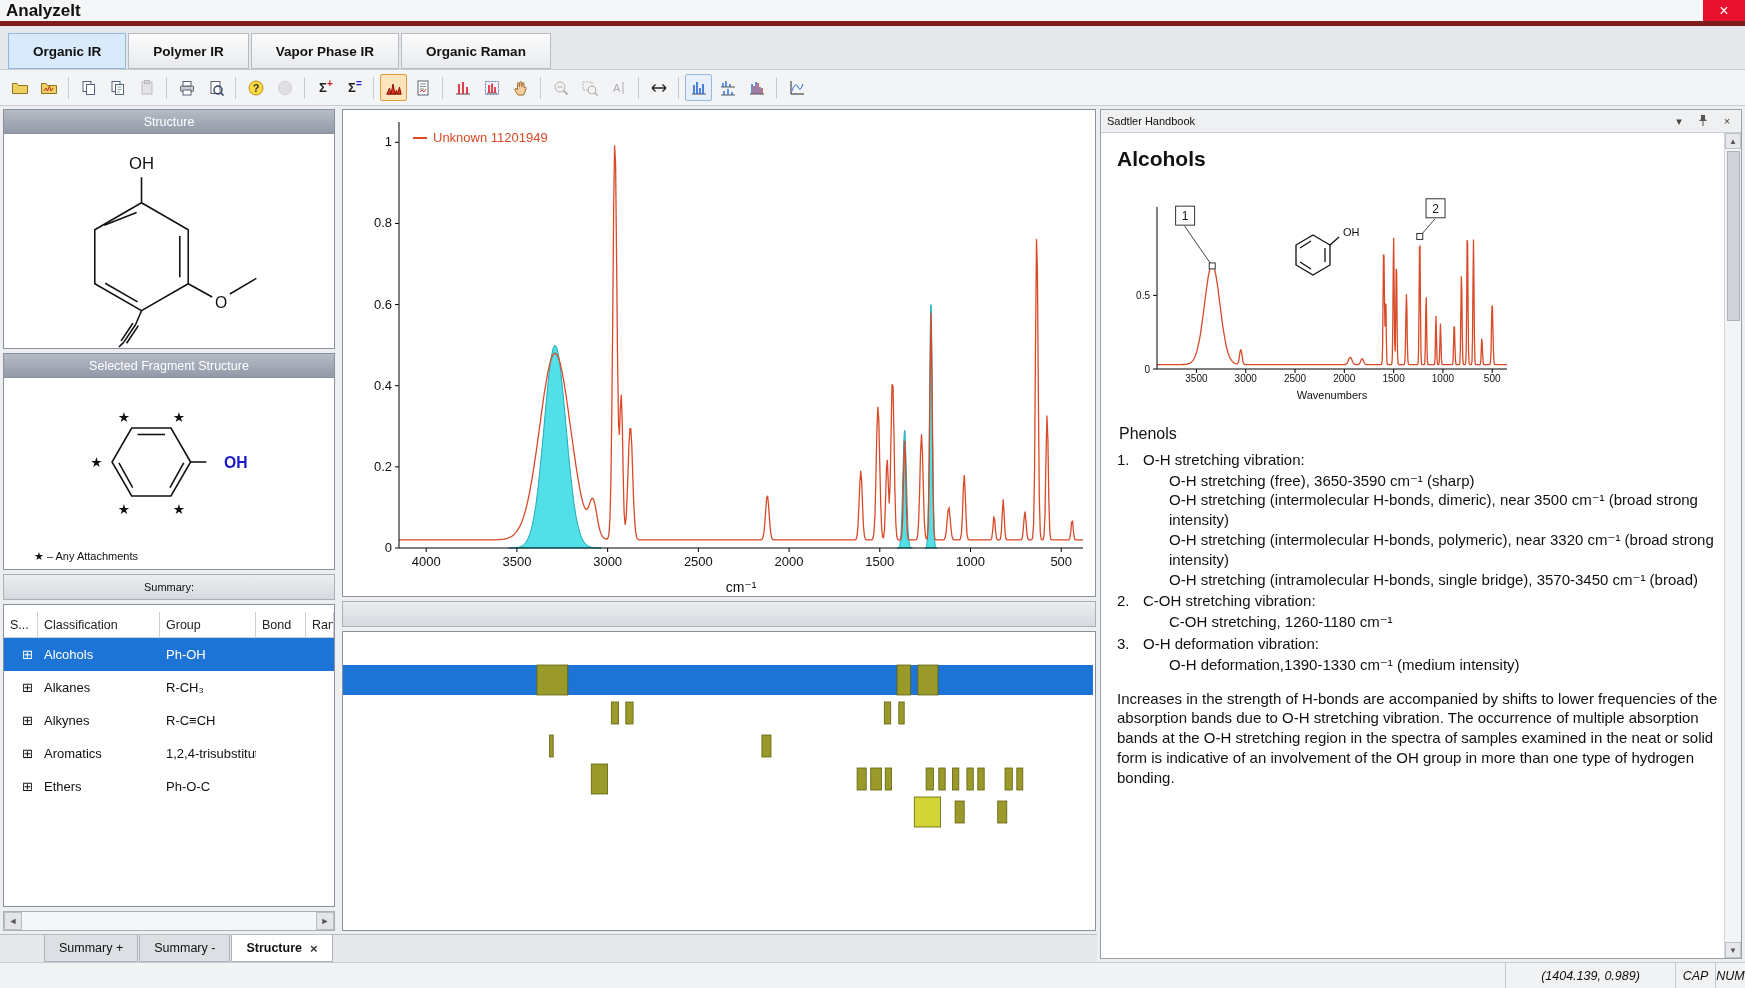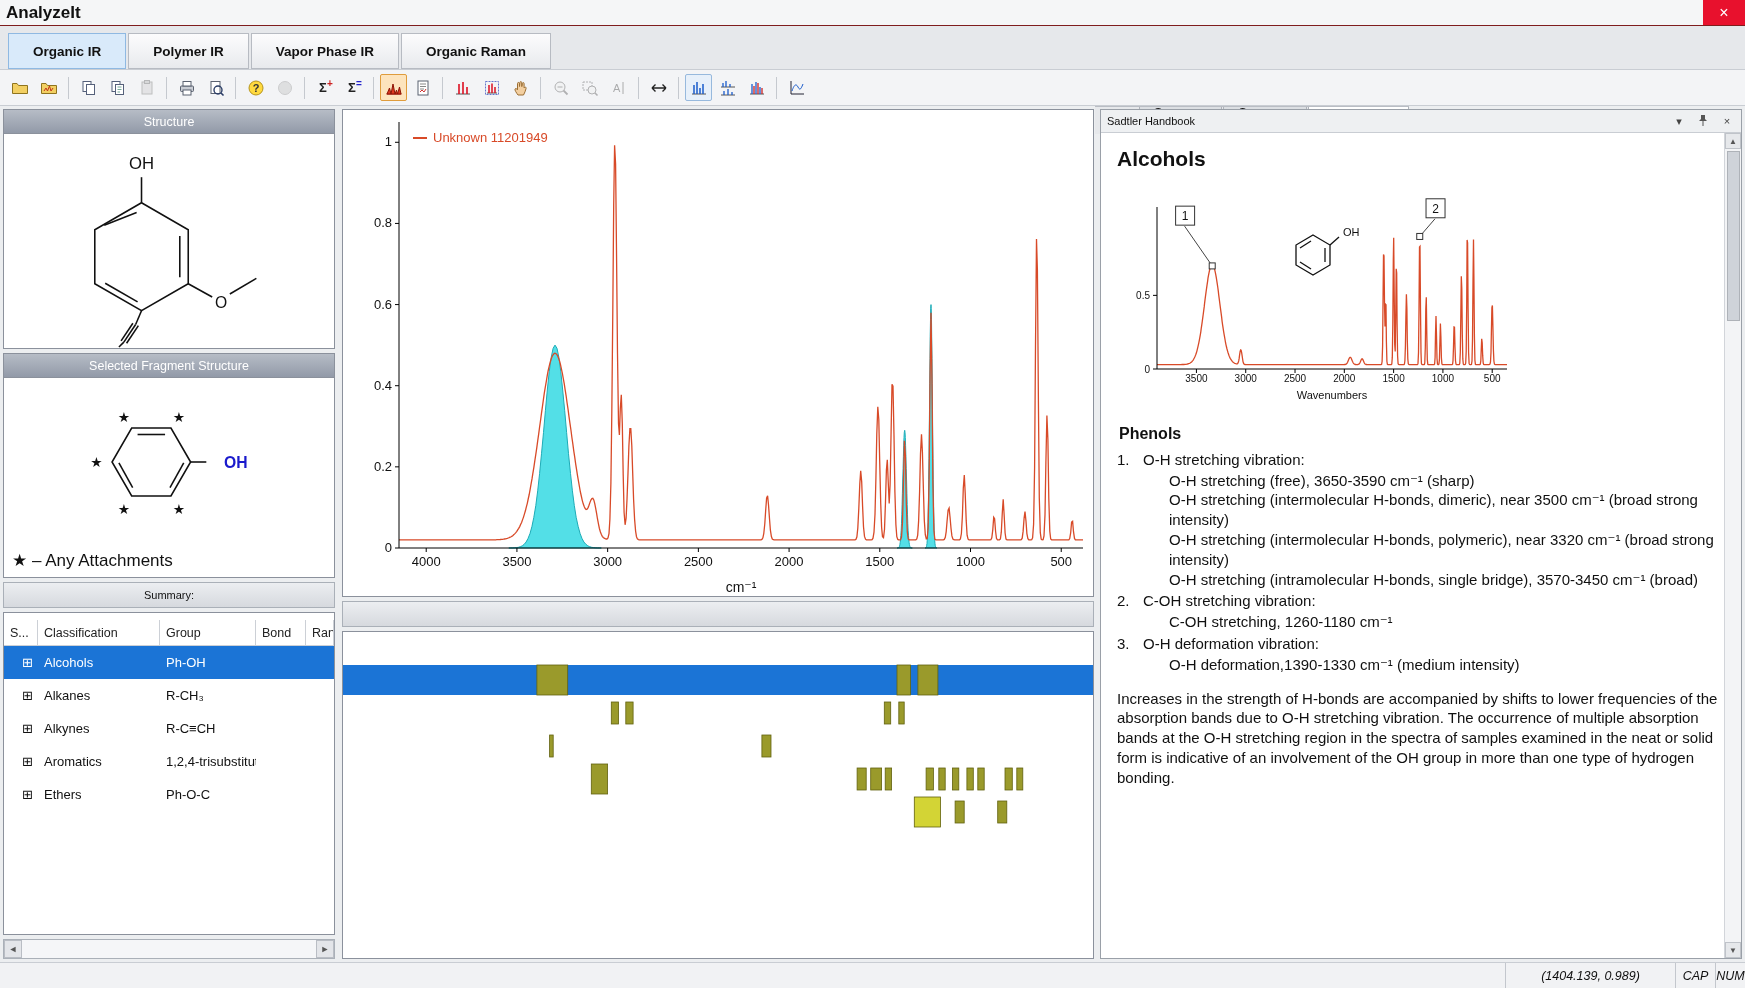--- a/index.html
+++ b/index.html
@@ -1,43 +1,43 @@
 <!DOCTYPE html>
 <html><head>
 <meta charset="utf-8">
 <style>
 *{margin:0;padding:0;box-sizing:border-box;}
 html,body{width:1745px;height:988px;overflow:hidden;}
 body{font-family:"Liberation Sans","DejaVu Sans",sans-serif;font-size:13px;color:#111;background:#eceef0;}
 
-.titlebar{height:26px;background:#f5f6f7;display:flex;align-items:center;border-bottom:1px solid #7f1d1d;}
+.titlebar{height:26px;background:#f5f6f7;display:flex;align-items:flex-end;border-bottom:5px solid #7f1d1d;}
 .apptitle{font-weight:bold;font-size:17px;padding-left:6px;}
 .closebtn{margin-left:auto;width:42px;height:100%;background:#e8112d;color:#fff;display:flex;align-items:center;justify-content:center;font-size:16px;cursor:default;}
 
 .tabbar{height:44px;background:#e6e8eb;display:flex;align-items:flex-end;padding:6px 4px 0 8px;gap:2px;border-bottom:1px solid #c9cdd3;}
 .tab{height:36px;padding:0 24px;display:flex;align-items:center;font-weight:bold;font-size:13.5px;background:linear-gradient(#fcfcfd,#e8eaed);border:1px solid #b7bbc2;}
 .tab.active{background:#d9eafa;border-color:#8fb9e2;}
 
 .toolbar{height:36px;background:#f3f4f6;border-bottom:1px solid #c9cdd3;display:flex;align-items:center;padding:0 6px;gap:2px;}
 .tbtn{width:27px;height:27px;display:flex;align-items:center;justify-content:center;border:1px solid transparent;border-radius:2px;}
 .tbtn.dis{opacity:.38;filter:grayscale(1);}
 .tbtn.pressed{background:#fde4bd;border-color:#df9c3c;}
 .tbtn.checked{background:#e7f0fa;border-color:#97b9dd;}
 .tsep{width:1px;height:22px;background:#c5c9cf;margin:0 4px;}
 
 .main{display:flex;height:856px;}
-.lc{display:flex;flex-direction:row;flex:1;min-width:0;}
+.lc{display:flex;flex-direction:column;flex:1;min-width:0;}
 .lc-body{display:flex;flex:1;min-height:0;}
 .leftcol{width:338px;padding:3px;display:flex;flex-direction:column;gap:4px;}
 .centercol{flex:1;padding:3px 1px 3px 4px;display:flex;flex-direction:column;gap:4px;min-width:0;}
 .panel{border:1px solid #8b919c;background:#fff;}
 .phead{height:24px;background:linear-gradient(#b6bcc6,#929aa8);color:#fff;display:flex;align-items:center;justify-content:center;font-size:12.5px;border-bottom:1px solid #8b919c;}
 .structbody{height:214px;}
 .fragbody{height:168px;}
-.fragnote{padding:4px 0 6px 8px;font-size:17px;}
+.fragnote{padding:4px 0 6px 30px;font-size:11px;}
 .sumstrip{height:26px;background:linear-gradient(#eceef1,#d6d9de);border:1px solid #aab0b8;display:flex;align-items:center;justify-content:center;font-size:11px;}
 
 .stable{flex:1;border:1px solid #8b919c;background:#fff;overflow:hidden;display:flex;flex-direction:column;padding-top:7px;}
 .thead{display:flex;height:26px;border-bottom:1px solid #ccd0d6;color:#222;}
 .th{display:flex;align-items:center;padding-left:6px;border-right:1px solid #ccd0d6;font-size:12.5px;overflow:hidden;white-space:nowrap;}
 .c0{width:34px;flex:none;}.c1{width:122px;flex:none;}.c2{width:96px;flex:none;}.c3{width:50px;flex:none;}.c4{flex:1;min-width:0;}
 .trow{display:flex;height:33px;align-items:center;font-size:13px;}
 .trow.sel{background:#1b74d6;color:#fff;}
 .td{padding-left:6px;overflow:hidden;white-space:nowrap;}
 .expand{font-size:13px;line-height:13px;margin-left:12px;}
@@ -55,21 +55,21 @@
 
 .rightcol{width:642px;flex:none;display:flex;flex-direction:column;border:1px solid #9aa0a8;background:#fff;margin:3px;}
 .rphead{height:23px;background:#eef0f2;border-bottom:1px solid #c9cdd3;display:flex;align-items:center;font-size:11px;padding:0 6px;gap:8px;}
 .rphead .sp{flex:1;}
 .rpico{width:16px;text-align:center;color:#444;}
 .rpbody{flex:1;display:flex;min-height:0;}
 .article{flex:1;padding:12px 4px 0 16px;overflow:hidden;font-size:15px;line-height:1.32;}
 .art-title{font-size:21px;font-weight:bold;margin-bottom:10px;}
 .minichart{position:relative;width:410px;height:230px;margin-left:6px;}
 .molov{position:absolute;left:150px;top:34px;}
-.ph-head{font-size:16px;font-weight:bold;margin:10px 0 6px 2px;}
+.ph-head{font-size:16px;font-weight:normal;margin:10px 0 6px 2px;}
 .ph-item{display:flex;margin-top:2px;}
 .ph-num{width:26px;flex:none;}
 .ph-body{flex:1;}
 .ph-title{margin-bottom:1px;}
 .ph-line{margin-left:26px;}
 .art-par{margin-top:14px;}
 .vscroll{width:17px;flex:none;background:#f3f4f6;border-left:1px solid #d2d5da;display:flex;flex-direction:column;align-items:center;font-size:8px;color:#555;}
 .vbtn{width:100%;height:16px;display:flex;align-items:center;justify-content:center;background:#e6e8eb;border:1px solid #bfc3c9;}
 .vthumb{width:13px;height:170px;background:#cfd3d9;border:1px solid #aeb2b8;margin-top:2px;}
 .vfill{flex:1;}

